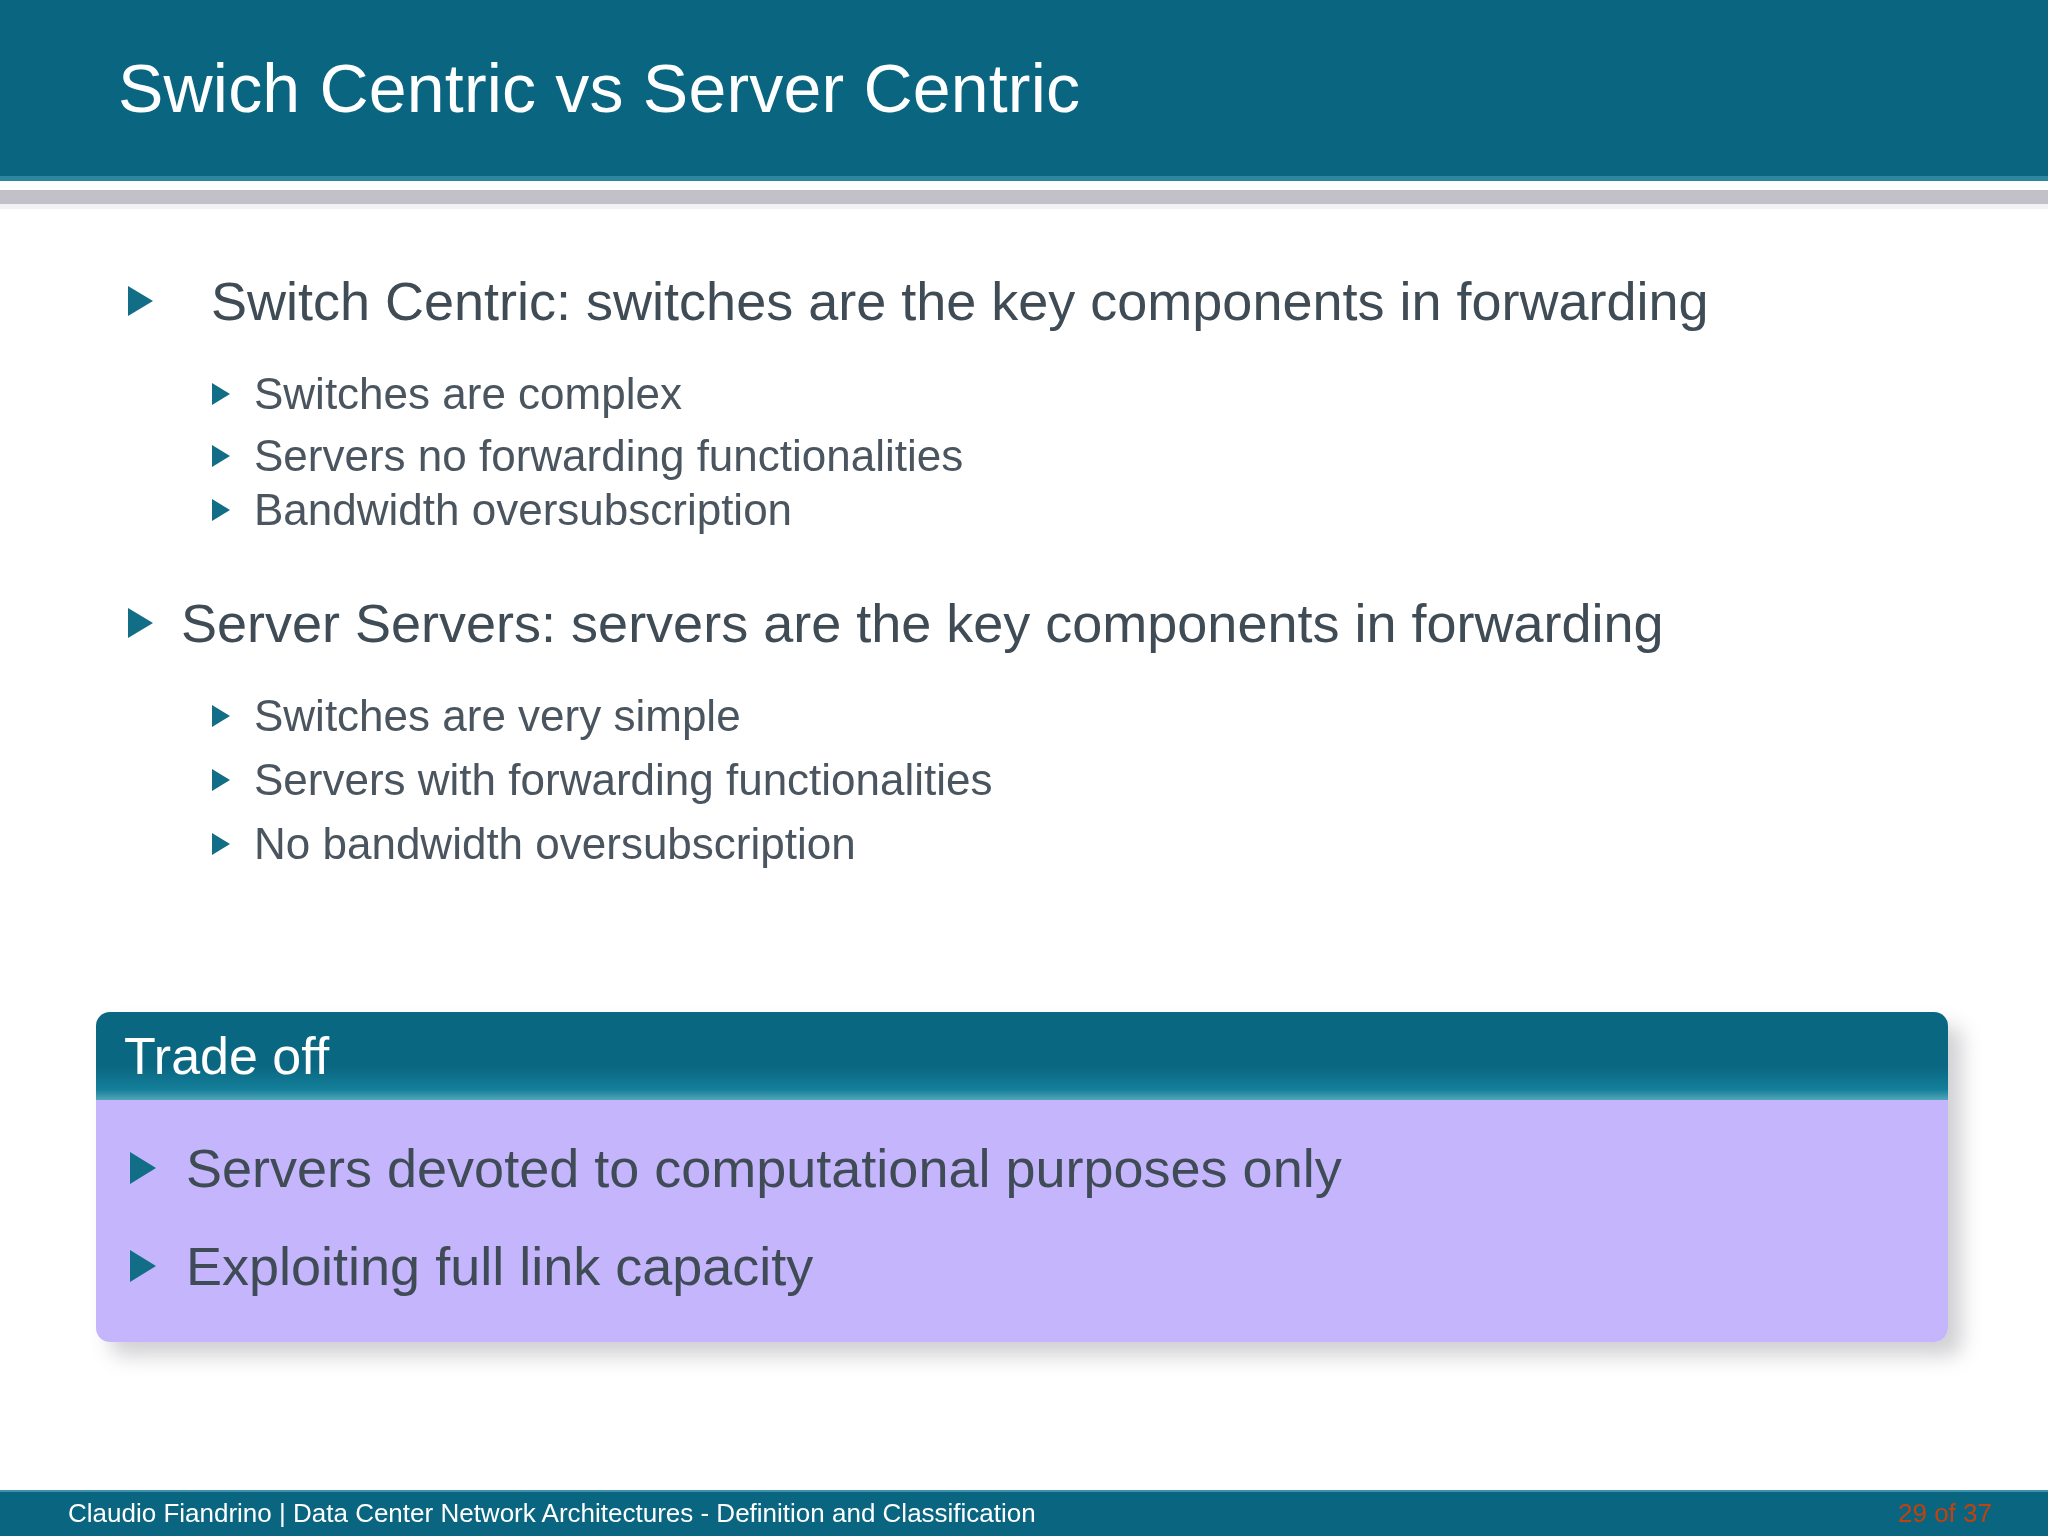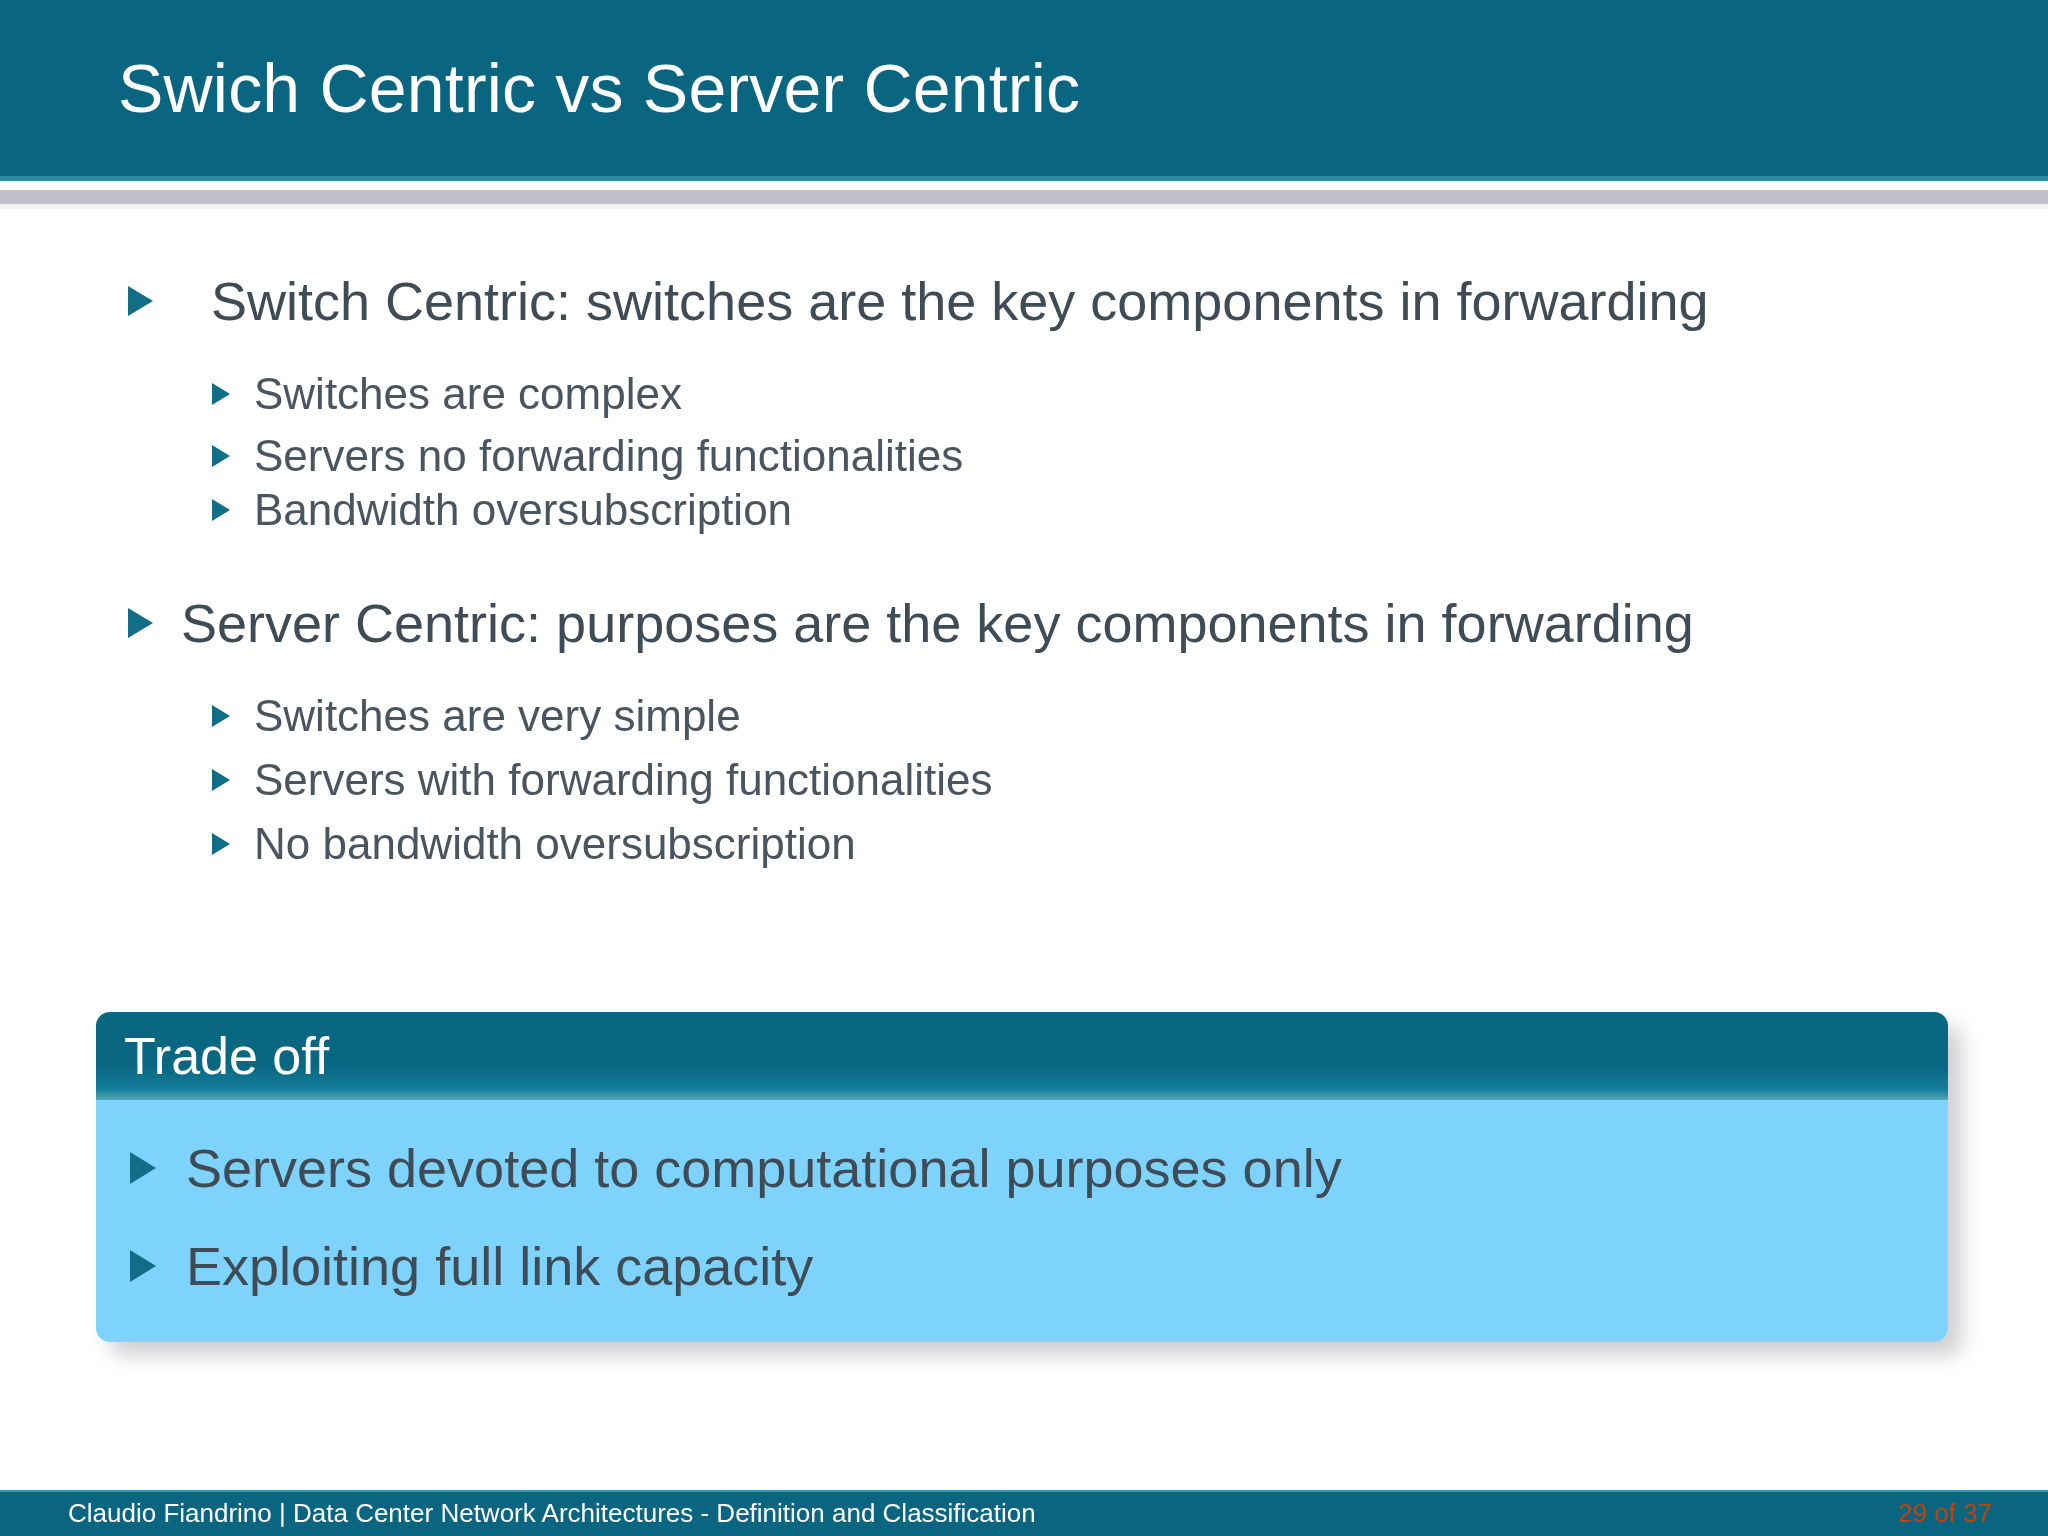--- a/index.html
+++ b/index.html
@@ -149,21 +149,21 @@
     padding-left: 28px;
     box-sizing: border-box;
   }
   .block-head .txt {
     font-size: 52px;
     line-height: 62px;
     color: #ffffff;
     font-weight: 400;
   }
   .block-body {
-    background: #7dd3fc;
+    background: #c4b5fd;
     border-radius: 0 0 14px 14px;
     padding: 36px 0 44px 0;
   }
   .block-item {
     display: flex;
     align-items: center;
     padding-left: 34px;
     margin-bottom: 34px;
   }
   .block-item:last-child { margin-bottom: 0; }
@@ -239,21 +239,21 @@
       </div>
       <div class="bullet-l2" style="top:254px;">
         <span class="tri tri-l2"></span>
         <span class="txt">Bandwidth oversubscription</span>
       </div>
     </div>
 
     <div class="group">
       <div class="bullet-l1" style="top:362px;">
         <span class="tri tri-l1"></span>
-        <span class="txt">Server Centric: purposes are the key components in forwarding</span>
+        <span class="txt">Server Servers: servers are the key components in forwarding</span>
       </div>
       <div class="bullet-l2" style="top:460px;">
         <span class="tri tri-l2"></span>
         <span class="txt">Switches are very simple</span>
       </div>
       <div class="bullet-l2" style="top:524px;">
         <span class="tri tri-l2"></span>
         <span class="txt">Servers with forwarding functionalities</span>
       </div>
       <div class="bullet-l2" style="top:588px;">

